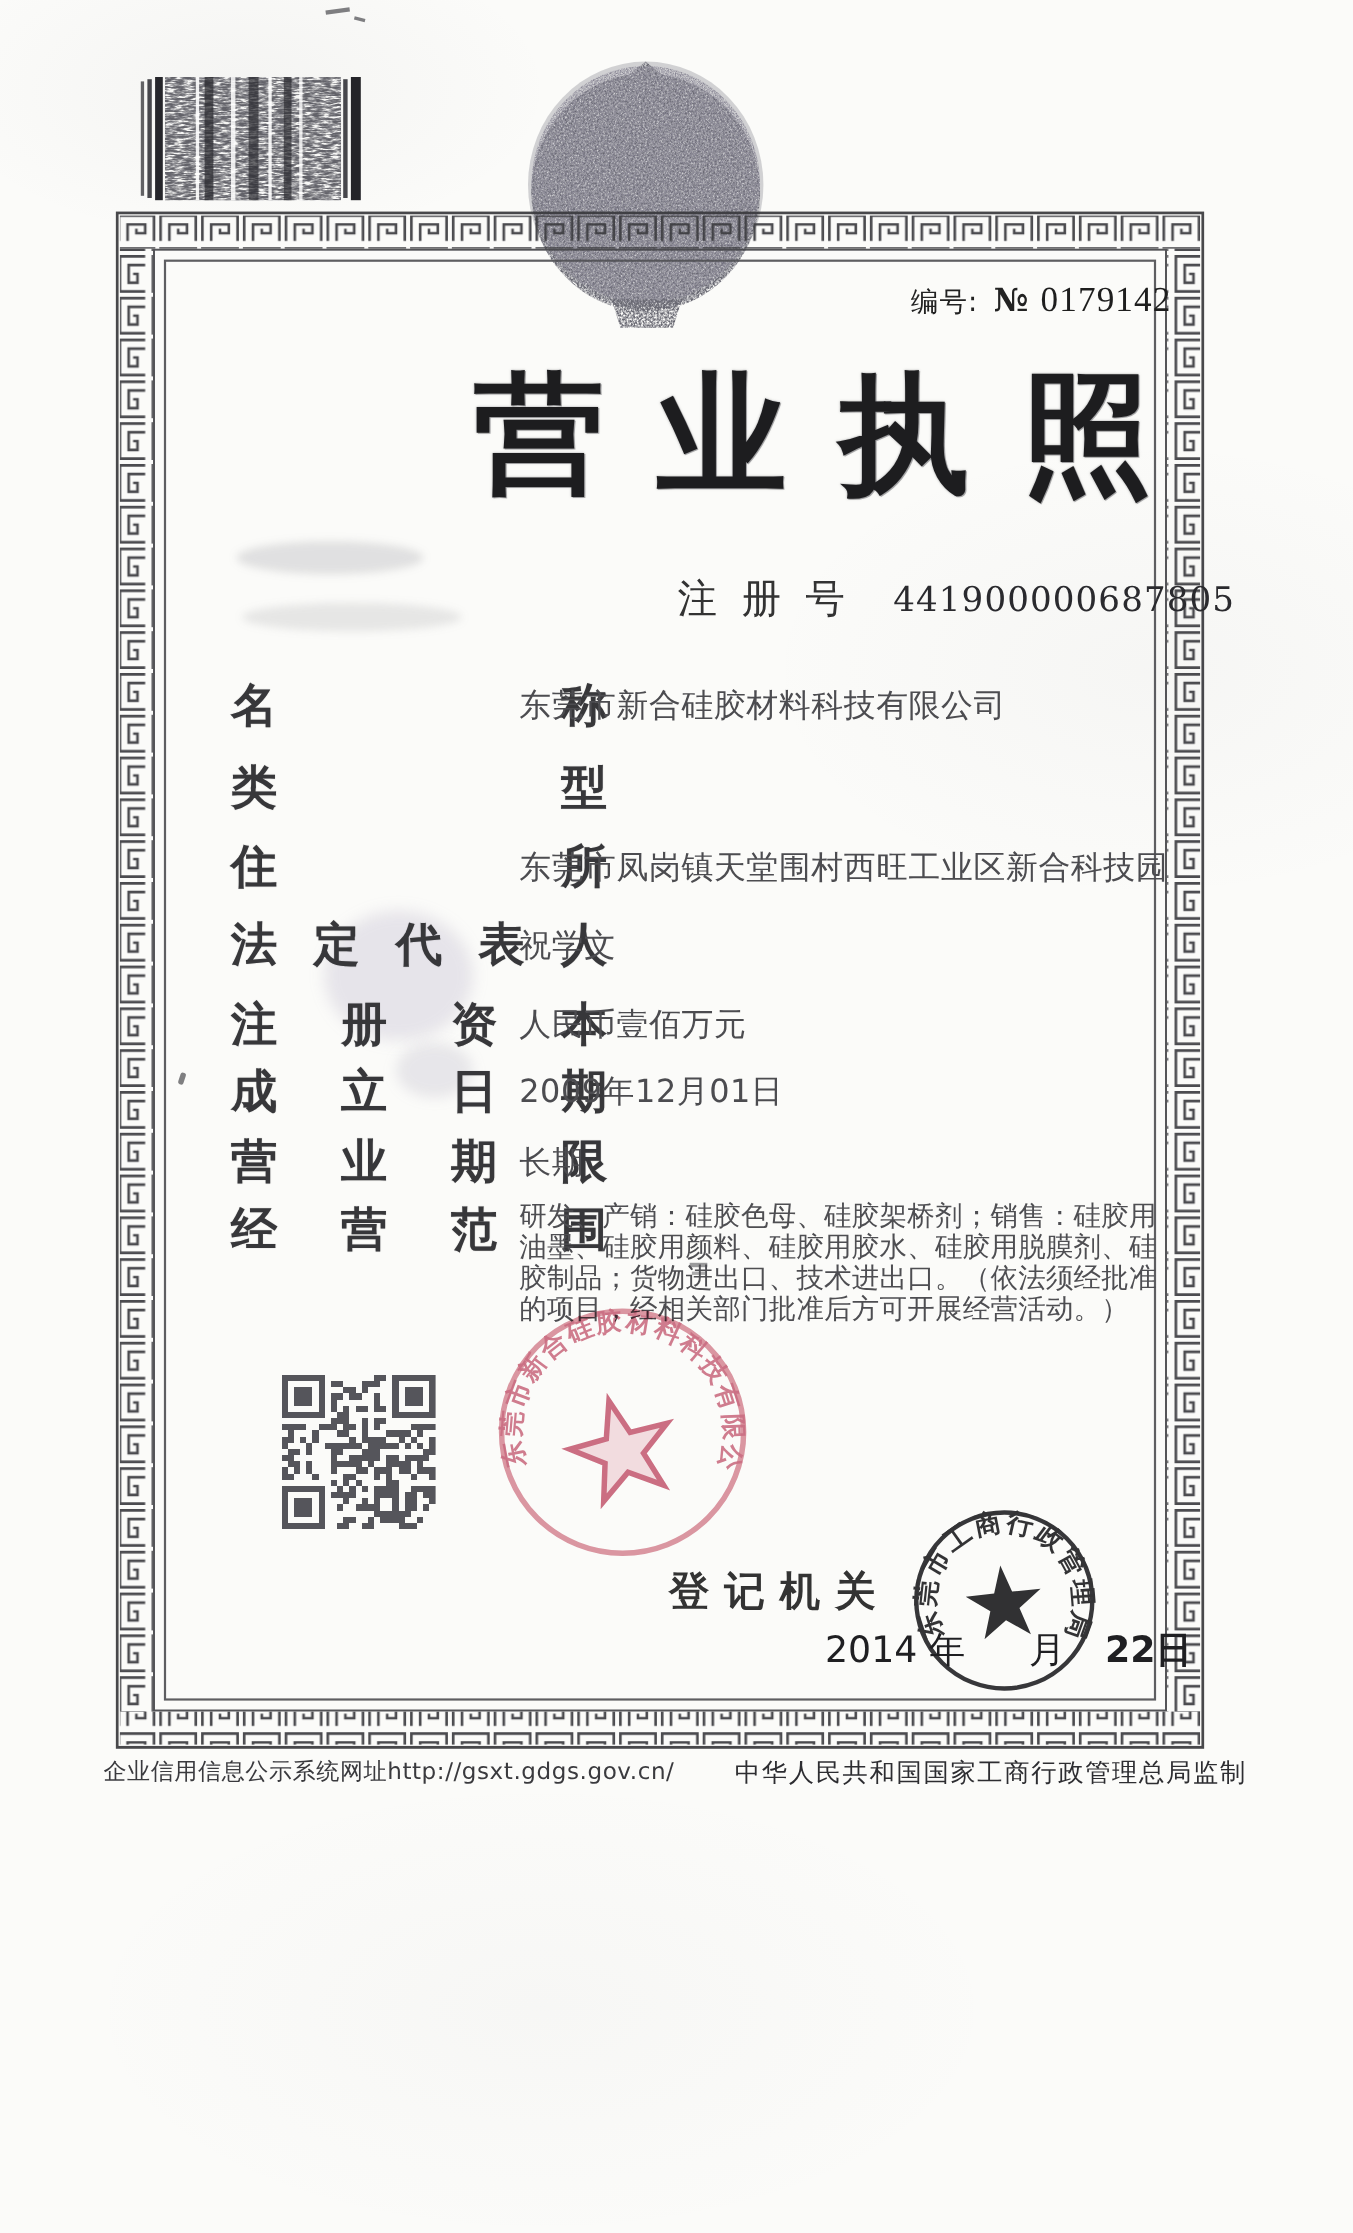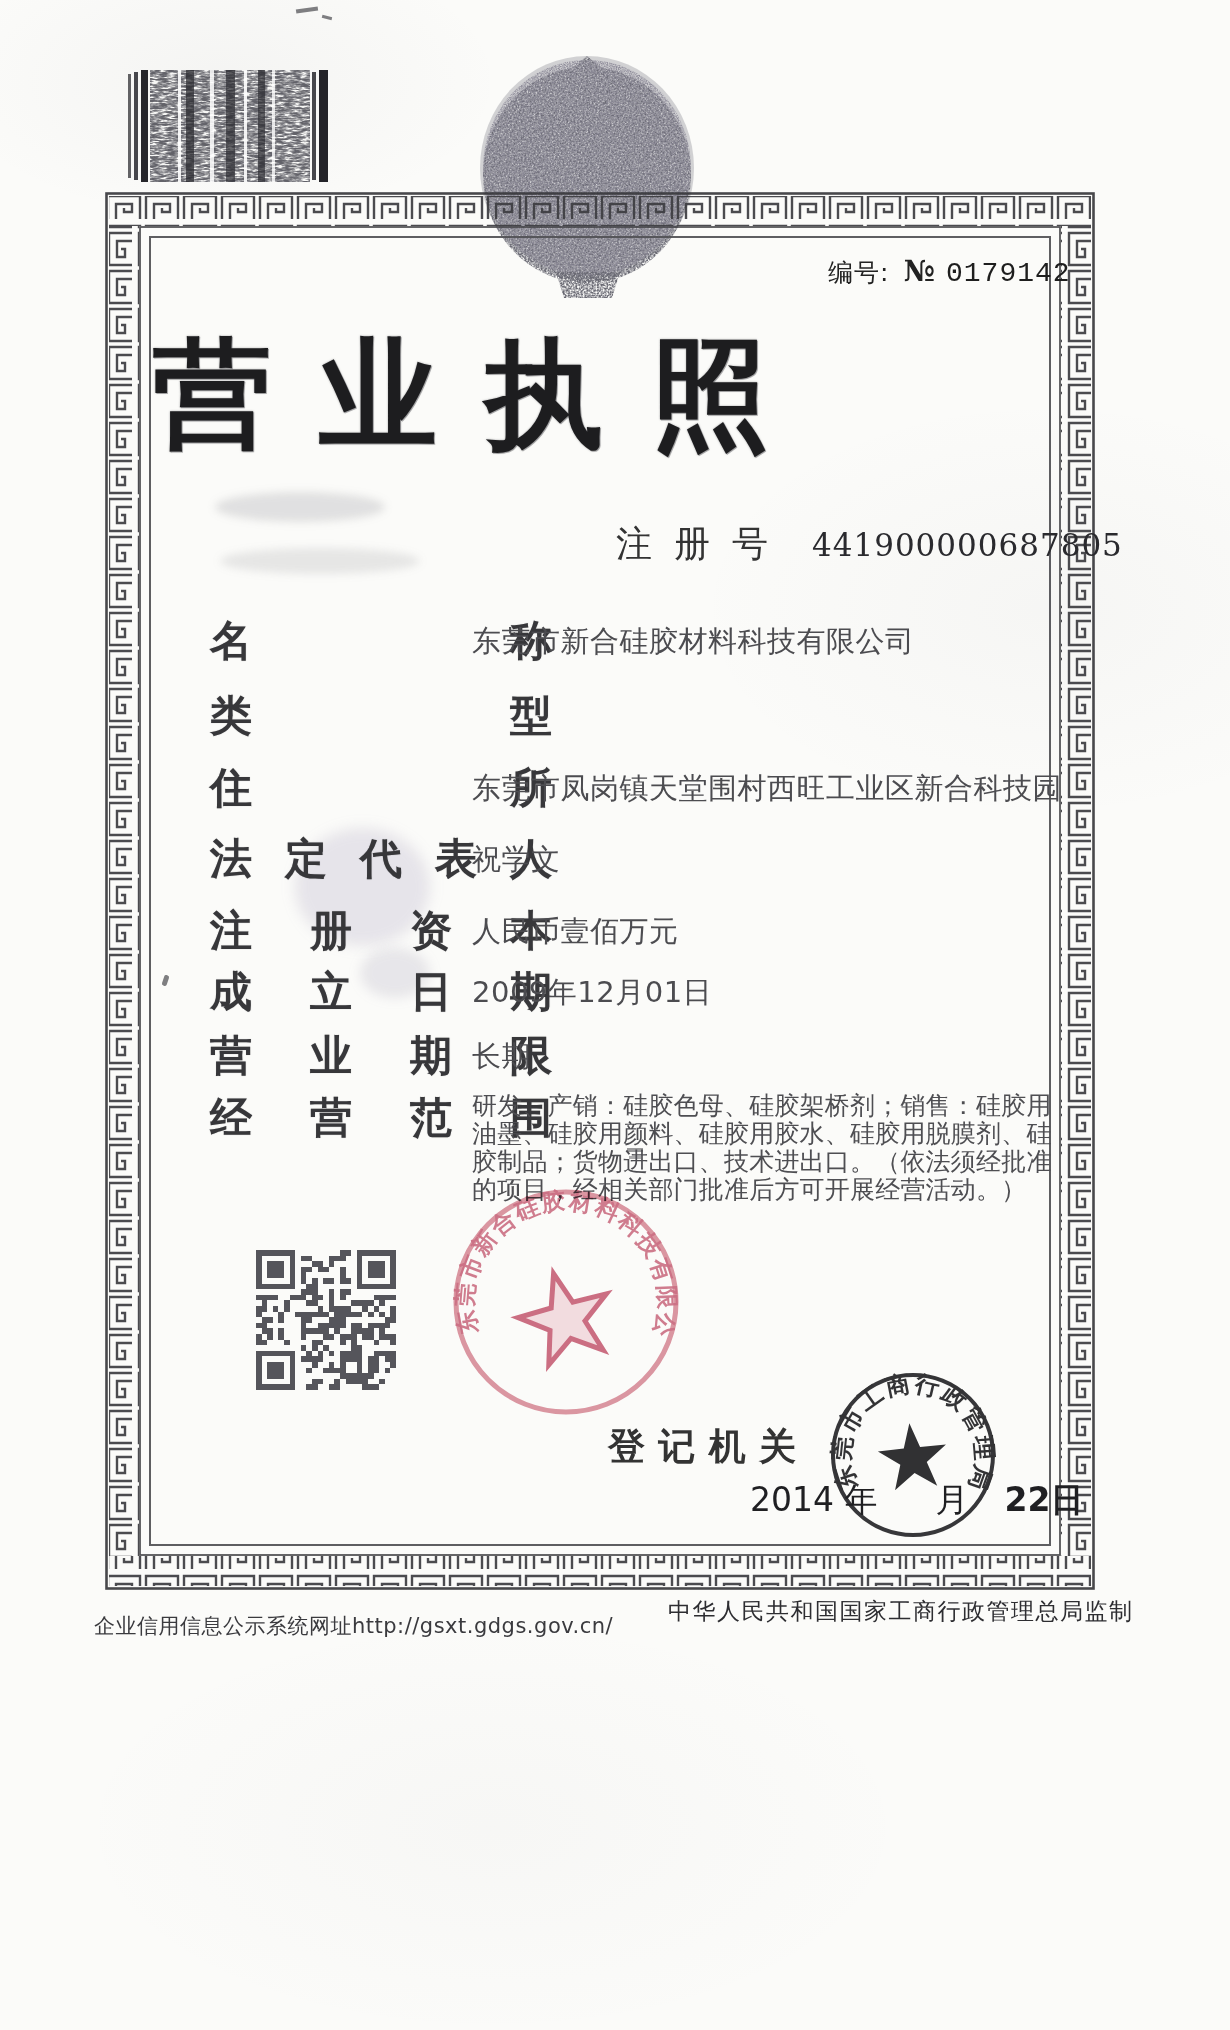--- a/index.html
+++ b/index.html
@@ -10,24 +10,24 @@
       radial-gradient(ellipse 400px 200px at 18% 4%, rgba(120,120,125,.05), transparent 70%),
       radial-gradient(ellipse 500px 300px at 85% 30%, rgba(120,120,125,.04), transparent 70%),
       radial-gradient(ellipse 600px 300px at 40% 90%, rgba(120,120,125,.03), transparent 70%);
     font-family:"DejaVu Sans","Liberation Sans",sans-serif;
     color:#2f2f2f;
   }
   .abs{position:absolute;}
   
   .serial{left:828px; top:254px; font-size:25px; color:#222; letter-spacing:1px; white-space:nowrap;}
   .serial .no-sym{font-family:"DejaVu Serif","Liberation Serif",serif; font-weight:bold; font-size:29px; margin:0 10px 0 14px;}
-  .serial .serial-digits{font-family:Liberation Mono, monospace; font-size:28px; color:#1e1e1e;}
+  .serial .serial-digits{font-family:Liberation Serif, serif; font-size:32px; color:#1e1e1e;}
   
   .title{
-    left:105px; top:316px; width:990px; text-align:left;
+    left:105px; top:316px; width:990px; text-align:right;
     font-size:118px; font-weight:900; color:#1d1d1f;
     letter-spacing:48px; text-indent:48px; white-space:nowrap;
     text-shadow:0 0 2px rgba(70,70,75,.55), 1px 1px 0 rgba(40,40,45,.35);
   }
   
   .regline{left:616px; top:520px; white-space:nowrap;}
   .reg-label{display:inline-flex; width:152px; justify-content:space-between; font-size:36px; color:#333; vertical-align:middle;}
   .reg-value{font-family:"DejaVu Serif","Liberation Serif",serif; font-size:31px; color:#2a2a2e; margin-left:44px; vertical-align:middle; letter-spacing:1px;}
   
   .frow{position:absolute; left:0; width:100%; height:60px;}
@@ -39,21 +39,21 @@
   }
   .fvalue{position:absolute; left:472px; top:9px; font-size:29px; color:#4c4c50; white-space:nowrap; letter-spacing:0.5px;}
   .fvalue.scope{top:2px; width:580px; white-space:normal; font-size:25px; line-height:28px; letter-spacing:0.2px; color:#4e4e52;}
   
   .registrar{left:608px; top:1422px;}
   .registrar-label{display:inline-flex; width:188px; justify-content:space-between; font-size:37px; font-weight:600; color:#333;}
   .issue-date{left:750px; top:1478px; font-size:33px; color:#1f1f22; white-space:nowrap;}
   .issue-date .m{margin-left:58px;}
   .issue-date .d{margin-left:36px; font-weight:700;}
   
-  .footer-left{left:94px; top:1596px; font-size:21px; color:#3a3a3e; letter-spacing:0.5px;margin-top:16px;}
+  .footer-left{left:94px; top:1596px; font-size:21px; color:#3a3a3e; letter-spacing:0.5px;}
   .footer-right{left:668px; top:1596px; font-size:23px; color:#2d2d31; letter-spacing:1.5px; font-weight:500;}
   
   .seal{mix-blend-mode:multiply;}
   
   .smudge{position:absolute; border-radius:50%; filter:blur(4px);}
   .s1{left:215px; top:492px; width:170px; height:30px; background:rgba(90,90,100,.16);}
   .s2{left:220px; top:548px; width:200px; height:26px; background:rgba(90,90,100,.13);}
   .s3{left:295px; top:828px; width:135px; height:118px; background:rgba(128,118,158,.17); filter:blur(7px);}
   .s4{left:360px; top:948px; width:70px; height:50px; background:rgba(120,112,150,.15); filter:blur(6px);}
   .speck{position:absolute; background:#4a4a4e; opacity:.7;}

